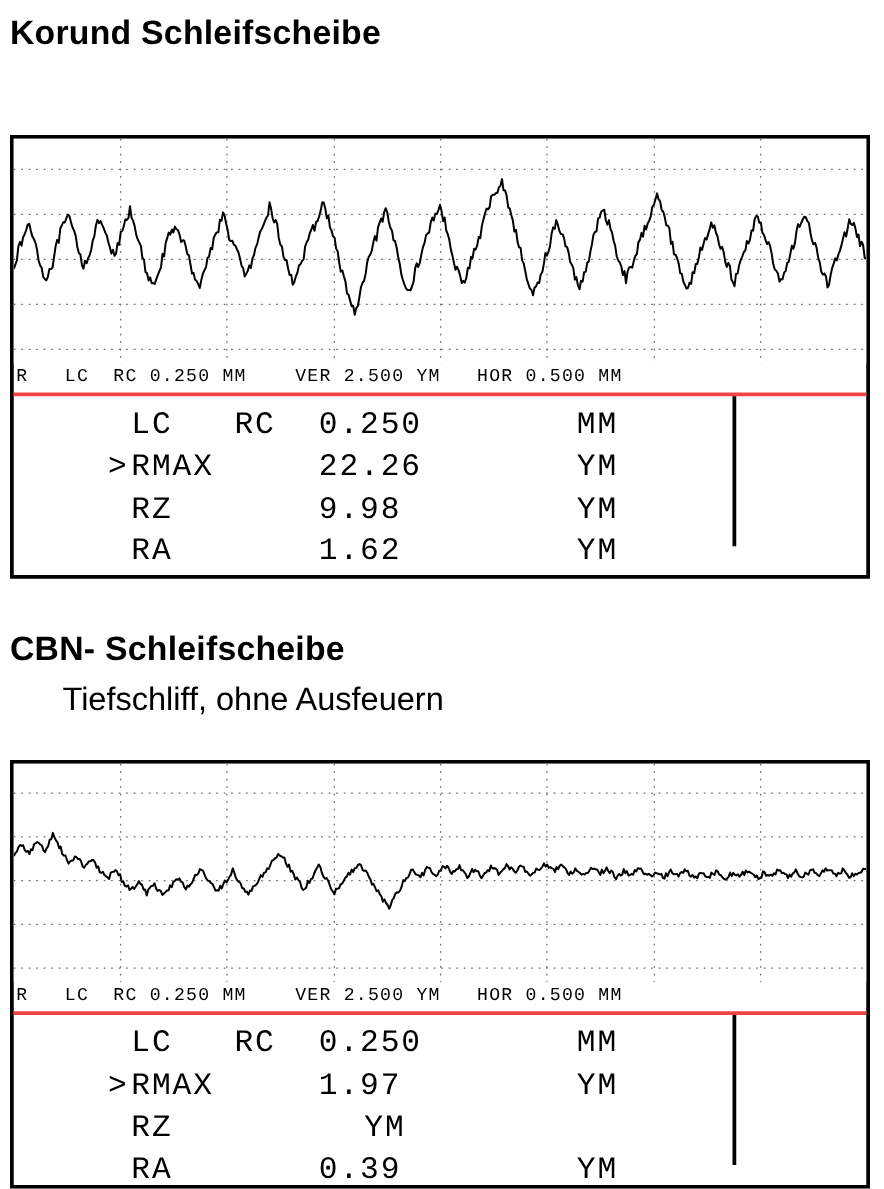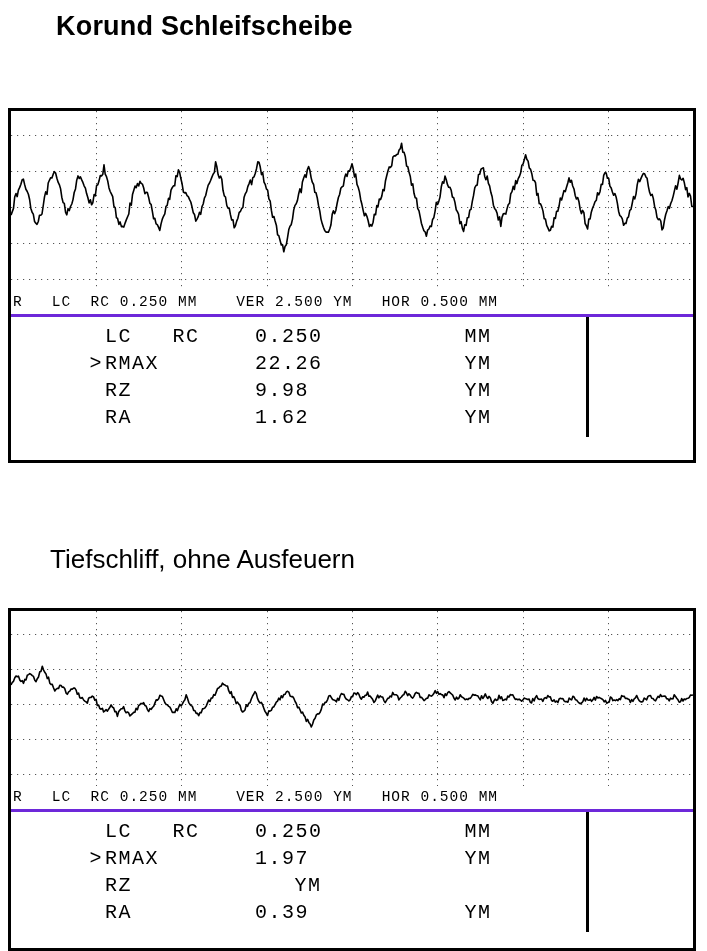--- a/index.html
+++ b/index.html
@@ -21,21 +21,20 @@
     height: 951px;
     box-sizing: border-box;
   }
   .heading {
     font-family: "Liberation Sans", sans-serif;
     font-weight: bold;
     font-size: 27px;
     letter-spacing: 0.2px;
     line-height: 1.1;
     color: #000;
-    margin-left: 48px;
   }
   .subheading {
     font-family: "Liberation Sans", sans-serif;
     font-weight: normal;
     font-size: 26px;
     line-height: 1.1;
     color: #000;
   }
   .title-1 {
     position: absolute;
@@ -81,41 +80,41 @@
     height: 100%;
   }
 
   .param-line {
     font-family: "Liberation Mono", monospace;
     font-size: 14.5px;
     letter-spacing: 1px;
     white-space: pre;
     padding: 3px 0 4px 2px;
     color: #000;
-    border-bottom: 3px solid #6d28d9;
+    border-bottom: 3px solid #ef4444;
   }
 
   .table-area {
     position: relative;
     display: flex;
     height: 120px;
   }
   .table-left {
     flex: 0 0 578px;
     border-right: 3px solid #000;
     box-sizing: border-box;
     padding: 6px 0 0 0;
   }
   .table-right {
     flex: 1 1 auto;
   }
   .row {
     display: flex;
     font-family: "Liberation Mono", monospace;
-    font-size: 20px;
+    font-size: 25px;
     letter-spacing: 1.5px;
     line-height: 1.35;
     white-space: pre;
   }
   .c-marker {
     width: 92px;
     text-align: right;
     padding-right: 2px;
   }
   .c-label {
@@ -202,20 +201,21 @@
           <span class="c-marker"></span>
           <span class="c-label">RA</span>
           <span class="c-value">1.62</span>
           <span class="c-unit">YM</span>
         </div>
       </div>
       <div class="table-right"></div>
     </div>
   </div>
 
+  <div class="heading title-2">CBN- Schleifscheibe</div>
   <div class="subheading title-3">Tiefschliff, ohne Ausfeuern</div>
 
   <div class="block block-2">
 
     <div class="trace-area">
       <svg class="trace-svg" viewBox="0 0 682 175" preserveAspectRatio="none">
         <g>
           <rect x="0" y="23" width="682" height="1" fill="url(#dotsA)"></rect>
           <rect x="0" y="58" width="682" height="1" fill="url(#dotsA)"></rect>
           <rect x="0" y="93" width="682" height="1" fill="url(#dotsA)"></rect>

